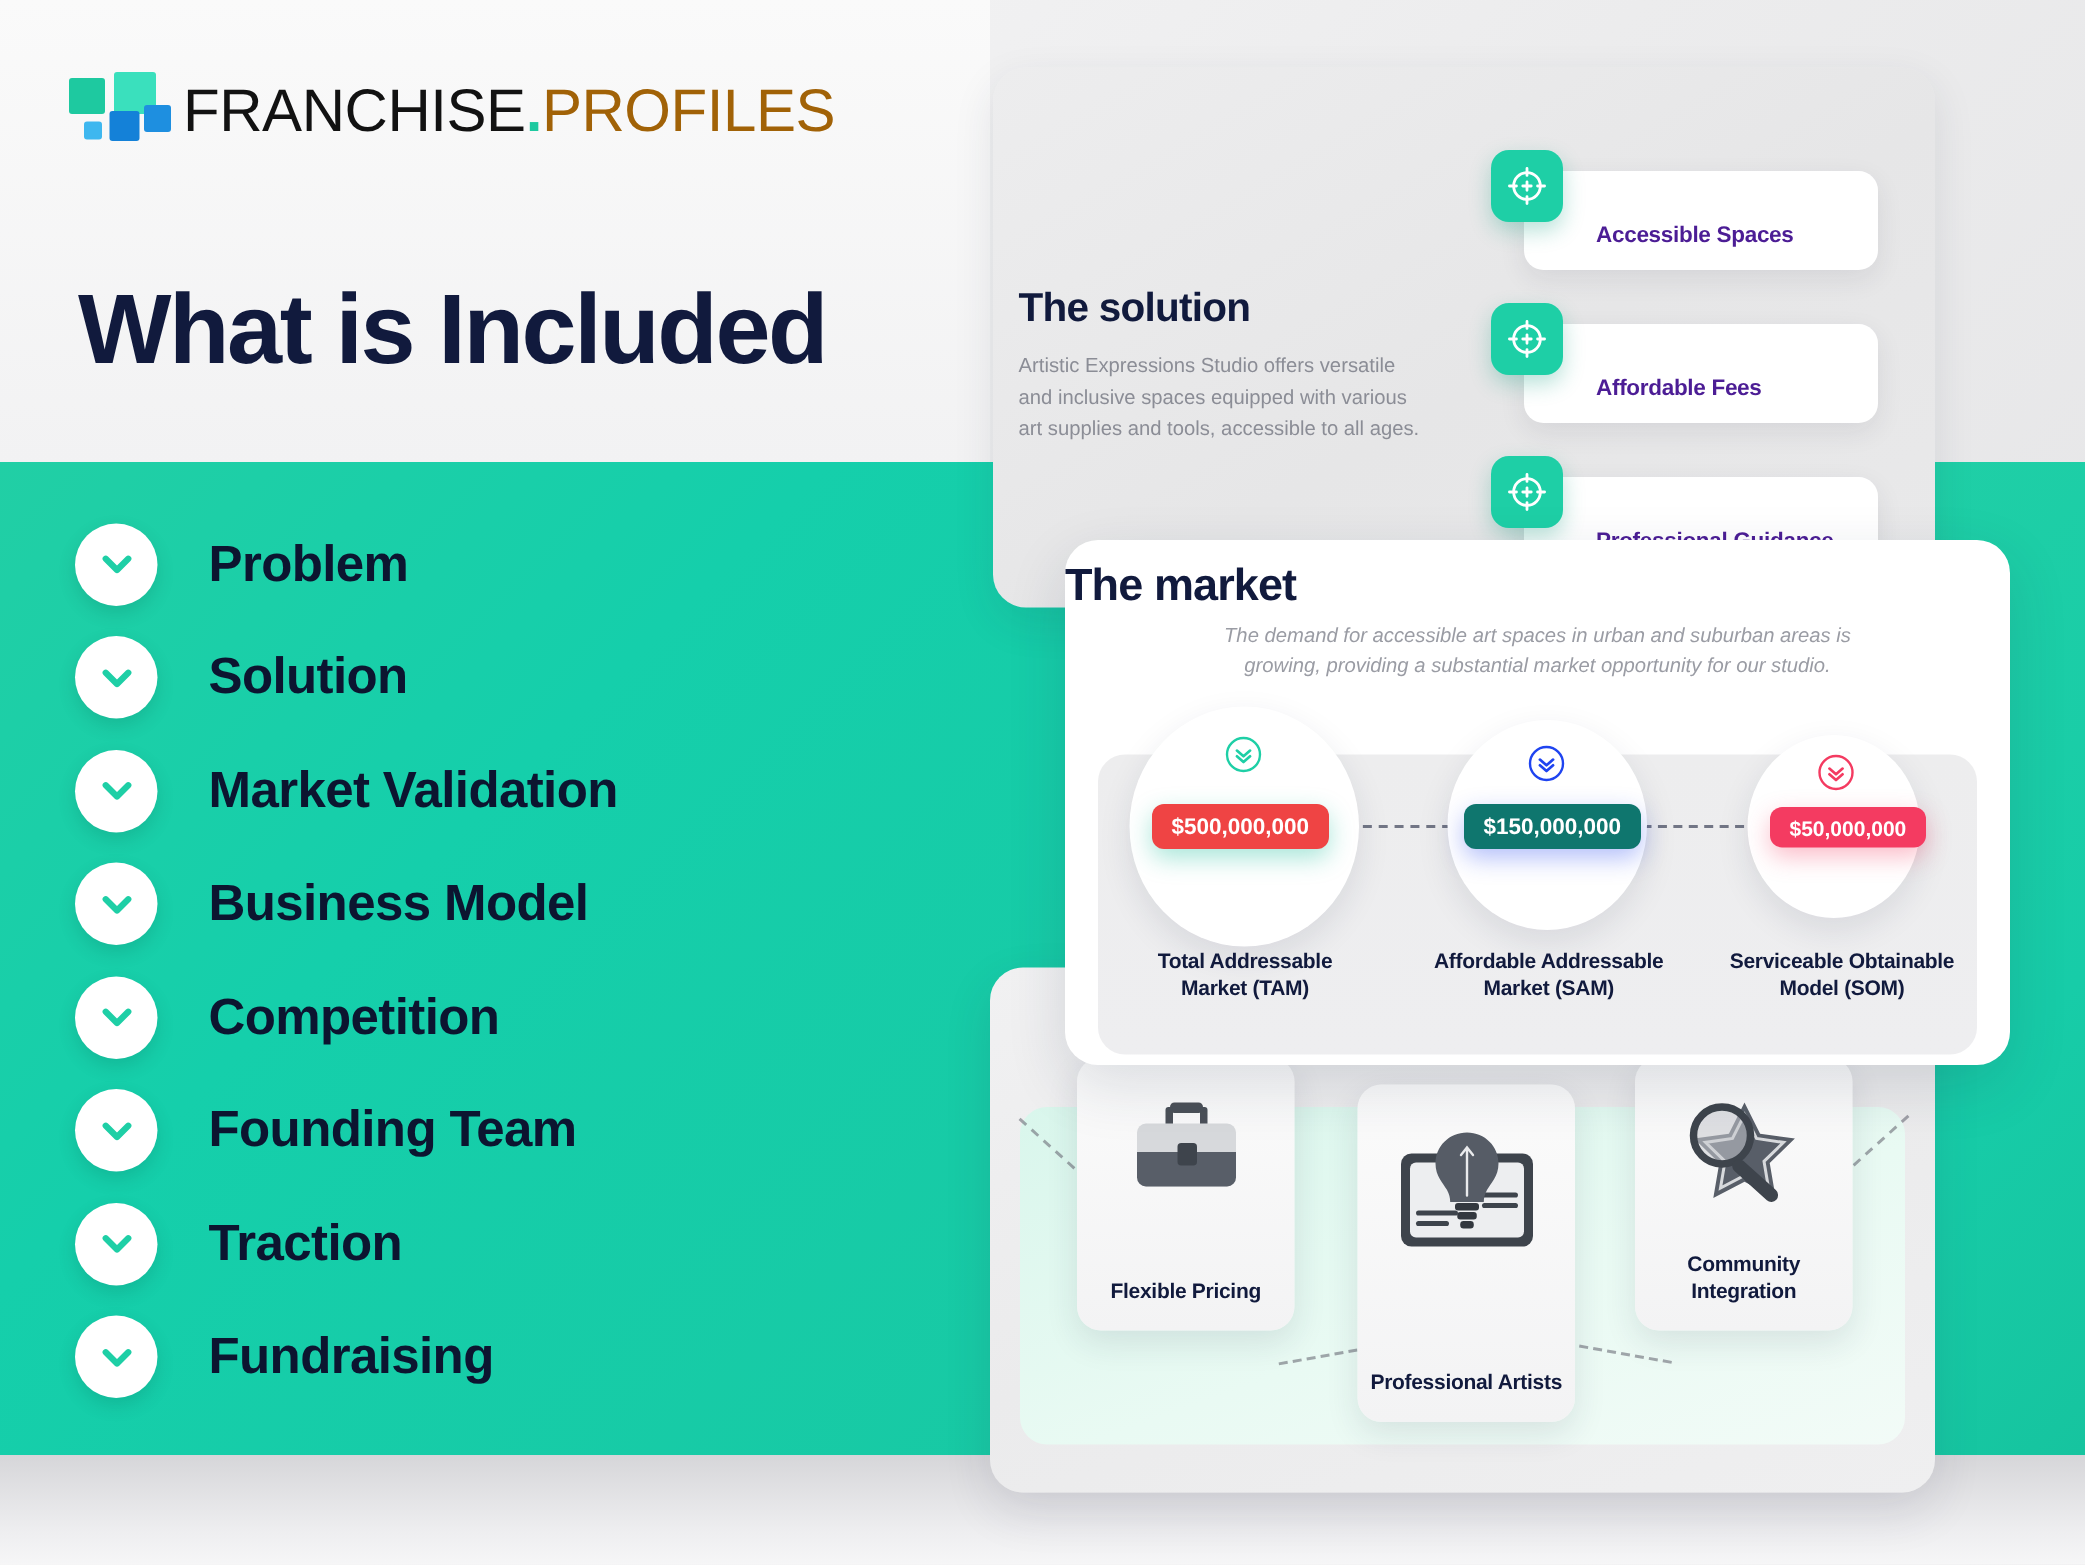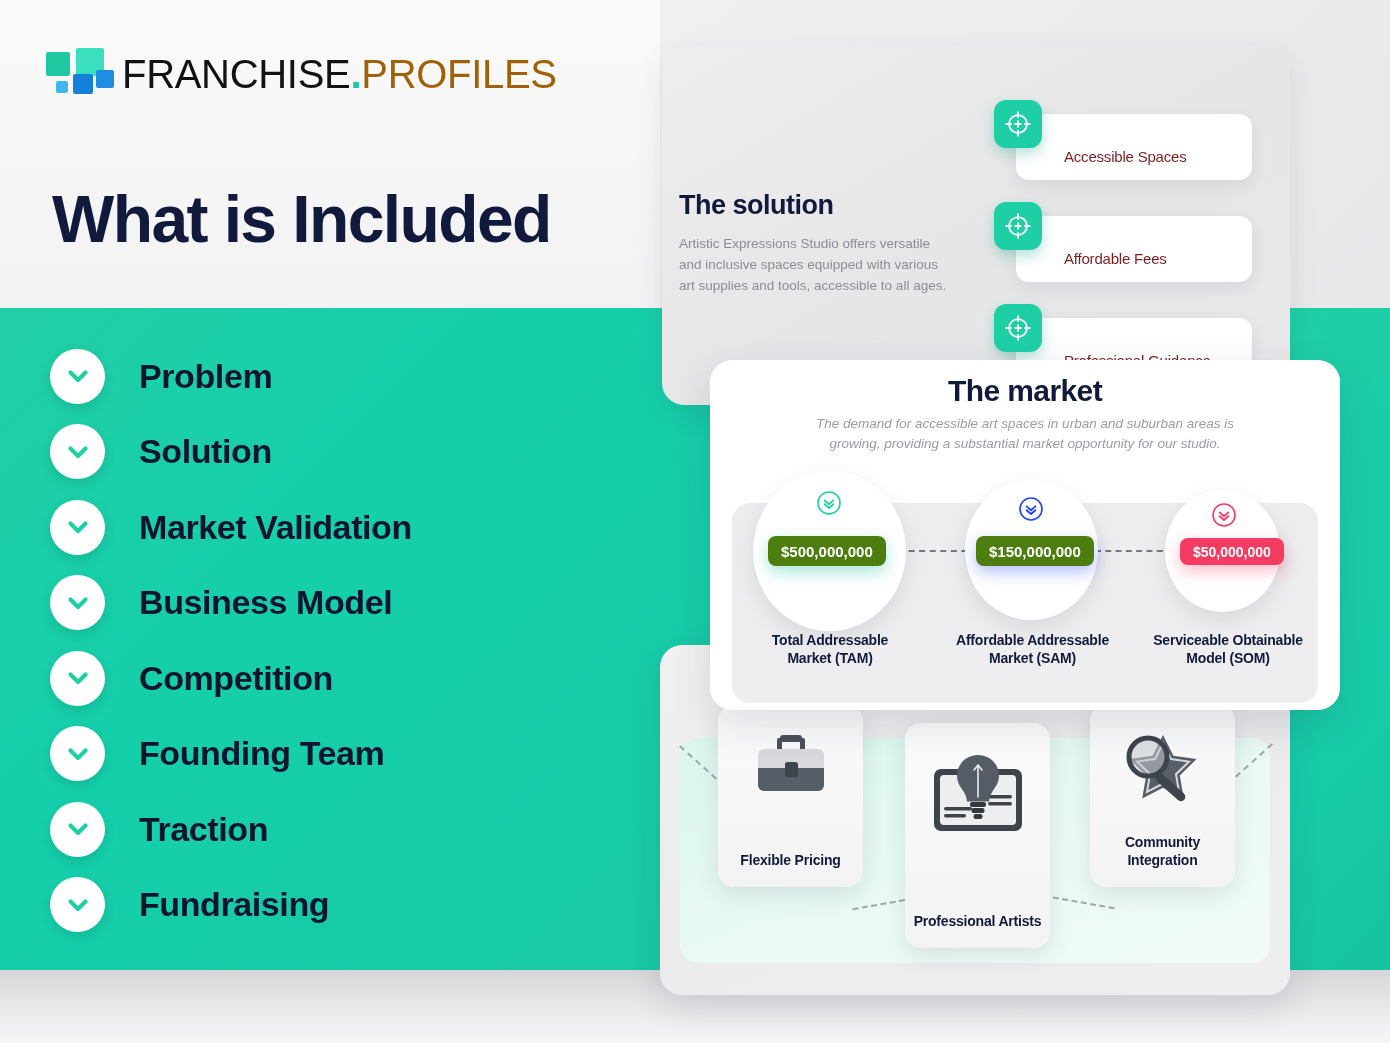--- a/index.html
+++ b/index.html
@@ -57,30 +57,30 @@
   #solution-card{left:662px;top:45px;width:628px;height:360px;
     background:linear-gradient(150deg,#ededee 0%,#e6e6e7 55%,#e9e9ea 100%);
     box-shadow:0 10px 28px rgba(40,45,70,.10);}
   #solution-title{position:absolute;left:17px;top:145px;font-size:27px;font-weight:bold;
     color:#111a3d;letter-spacing:-.5px;}
   #solution-desc{position:absolute;left:17px;top:189px;width:268px;font-size:13.5px;
     line-height:1.55;color:#8b8d96;}
   .sol-row{position:absolute;left:332px;height:70px;}
   .sol-pill{position:absolute;left:22px;top:14px;width:236px;height:66px;background:#fff;
     border-radius:13px;box-shadow:0 6px 18px rgba(40,45,70,.09);}
-  .sol-pill span{position:absolute;left:48px;top:34px;font-size:15px;font-weight:normal;
-    color:#7f1d1d;white-space:nowrap;letter-spacing:-.2px;}
+  .sol-pill span{position:absolute;left:48px;top:34px;font-size:15px;font-weight:bold;
+    color:#4c1d95;white-space:nowrap;letter-spacing:-.2px;}
   .sol-ico{position:absolute;left:0;top:0;width:48px;height:48px;border-radius:12px;
     background:#1ecfa6;box-shadow:0 6px 14px rgba(20,160,130,.30);
     display:flex;align-items:center;justify-content:center;}
 
   
   #market-card{left:710px;top:360px;width:630px;height:350px;background:#fff;
     border-radius:22px;box-shadow:0 14px 40px rgba(30,40,70,.14);}
-  #market-title{position:absolute;top:14px;left:0;right:0;text-align:center;font-size:30px;
+  #market-title{position:absolute;top:14px;left:0;right:0;text-align:left;font-size:30px;
     font-weight:bold;color:#111a3d;letter-spacing:-.6px;}
   #market-desc{position:absolute;top:54px;left:95px;width:440px;text-align:center;
     font-size:13.5px;line-height:1.5;color:#9a9ca4;font-style:italic;}
   #market-plate{position:absolute;left:22px;top:143px;width:586px;height:200px;
     background:linear-gradient(180deg,#ededee 0%,#eeeef0 100%);border-radius:18px;}
   .tier-bubble{position:absolute;border-radius:50%;background:#fff;
     box-shadow:0 8px 22px rgba(30,40,70,.10);}
   .tier-ico{position:absolute;width:26px;height:26px;border-radius:50%;
     display:flex;align-items:center;justify-content:center;background:#fff;}
   .tier-tag{position:absolute;height:30px;border-radius:8px;color:#fff;font-size:15px;
@@ -304,33 +304,33 @@
     <div class="dash-link" style="left:385px;top:190px;width:78px;"></div>
 
     <div>
       <div class="tier-bubble" style="left:43px;top:111px;width:153px;height:160px;"></div>
       <div class="tier-ico" style="left:106px;top:130px;">
         <svg width="26" height="26" viewBox="0 0 26 26" fill="none">
           <circle cx="13" cy="13" r="11" stroke="#1ecfa6" stroke-width="1.6"></circle>
           <path d="M8.6 10.4 13 14.2l4.4-3.8M8.6 14.2 13 18l4.4-3.8" stroke="#1ecfa6" stroke-width="1.8" stroke-linecap="round" stroke-linejoin="round"></path>
         </svg>
       </div>
-      <div class="tier-tag" style="left:58px;top:176px;background:#4d7c0f;box-shadow:0 6px 16px rgba(26,190,155,.38);">$500,000,000</div>
+      <div class="tier-tag" style="left:58px;top:176px;background:#ef4444;box-shadow:0 6px 16px rgba(26,190,155,.38);">$500,000,000</div>
       <div class="tier-label" style="left:44px;top:272px;width:152px;">Total Addressable Market (TAM)</div>
     </div>
 
     <div>
       <div class="tier-bubble" style="left:255px;top:120px;width:133px;height:140px;"></div>
       <div class="tier-ico" style="left:308px;top:136px;">
         <svg width="26" height="26" viewBox="0 0 26 26" fill="none">
           <circle cx="13" cy="13" r="11" stroke="#1f44f0" stroke-width="1.6"></circle>
           <path d="M8.6 10.4 13 14.2l4.4-3.8M8.6 14.2 13 18l4.4-3.8" stroke="#1f44f0" stroke-width="1.8" stroke-linecap="round" stroke-linejoin="round"></path>
         </svg>
       </div>
-      <div class="tier-tag" style="left:266px;top:176px;background:#4d7c0f;box-shadow:0 6px 16px rgba(31,68,240,.34);">$150,000,000</div>
+      <div class="tier-tag" style="left:266px;top:176px;background:#0f766e;box-shadow:0 6px 16px rgba(31,68,240,.34);">$150,000,000</div>
       <div class="tier-label" style="left:244px;top:272px;width:157px;">Affordable Addressable Market (SAM)</div>
     </div>
 
     <div>
       <div class="tier-bubble" style="left:455px;top:130px;width:115px;height:122px;"></div>
       <div class="tier-ico" style="left:501px;top:142px;">
         <svg width="26" height="26" viewBox="0 0 26 26" fill="none">
           <circle cx="13" cy="13" r="11" stroke="#f43b61" stroke-width="1.6"></circle>
           <path d="M8.6 10.4 13 14.2l4.4-3.8M8.6 14.2 13 18l4.4-3.8" stroke="#f43b61" stroke-width="1.8" stroke-linecap="round" stroke-linejoin="round"></path>
         </svg>

